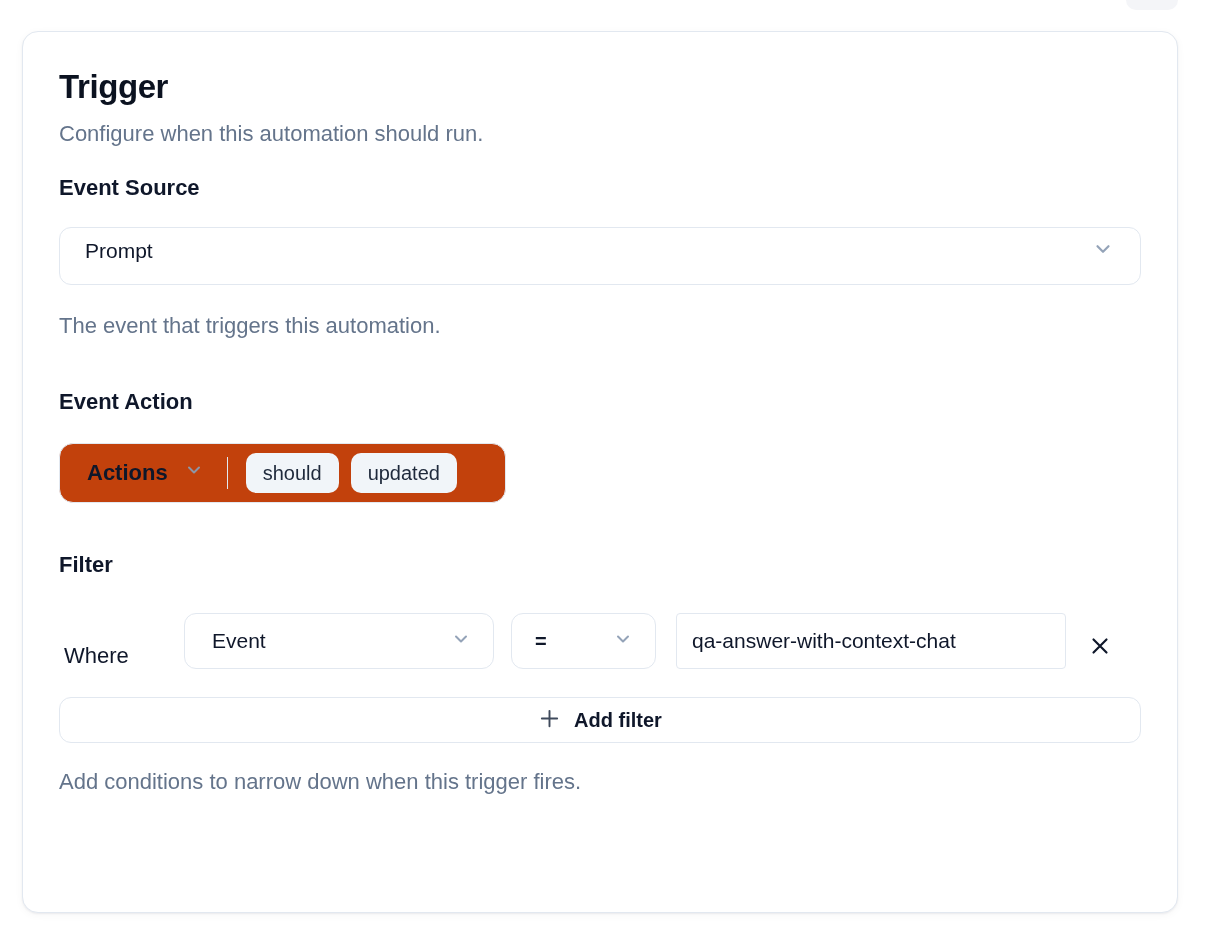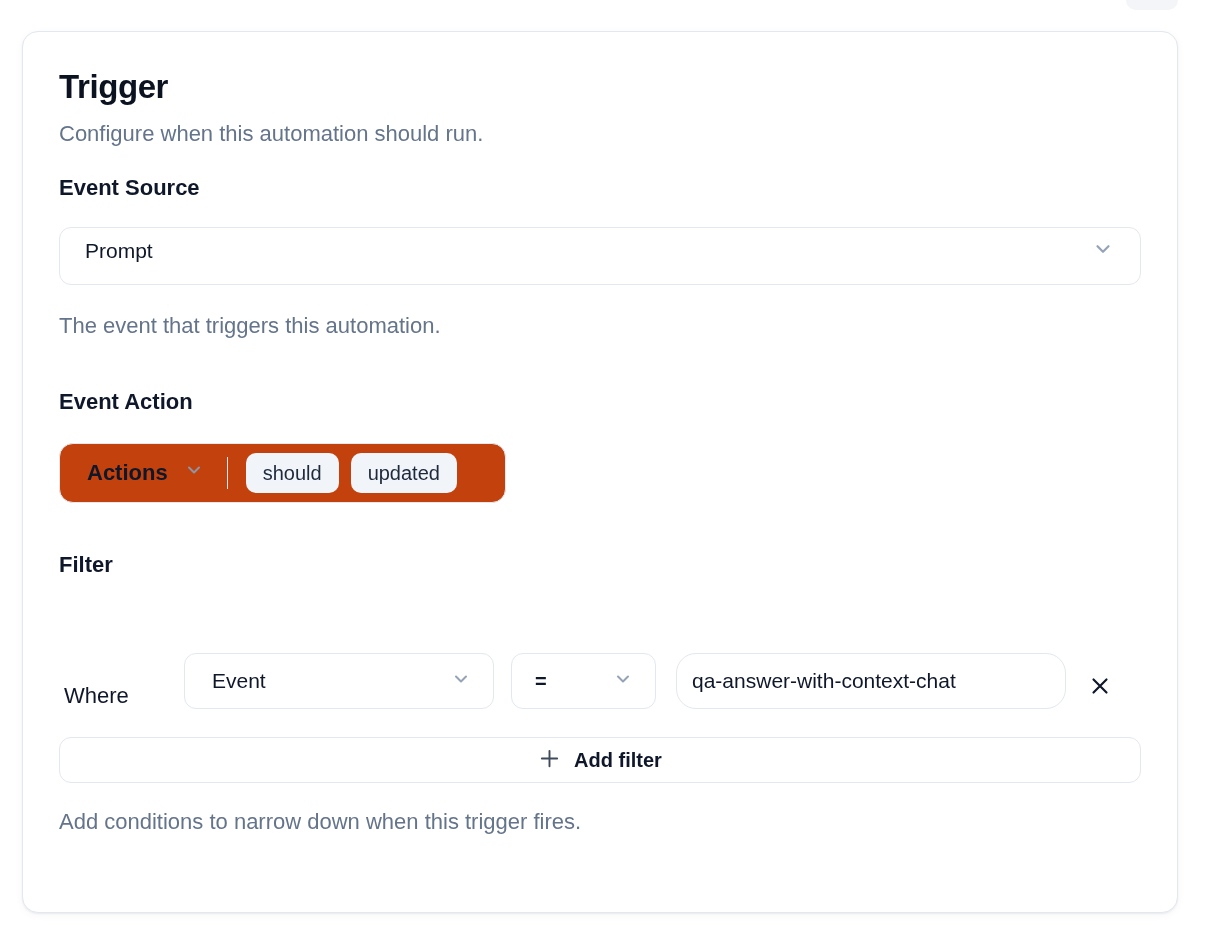--- a/index.html
+++ b/index.html
@@ -98,27 +98,26 @@
   }
   .where-label {
     width: 125px; padding-left: 5px;
     font-size: 22px; color: #0f172a;
   }
   .field-select  { width: 310px; height: 56px; padding: 0 22px 0 27px; margin-right: 17px; }
   .op-select     { width: 145px; height: 56px; padding: 0 22px 0 23px; margin-right: 20px; }
   .op-select .select-value { font-weight: 600; font-size: 20px; }
   .value-input {
     width: 390px; height: 56px;
-    border: 1px solid #e2e8f0; border-radius: 20px;
+    border: 1px solid #e2e8f0; border-radius: 4px;
     padding: 0 14px 0 15px;
     font-family: "Liberation Sans", sans-serif;
     font-size: 21px; color: #0f172a;
     outline: none; background: #fff;
     margin-right: 12px;
-    margin-top: 40px;
   }
   .remove-filter-btn {
     width: 44px; height: 44px;
     display: flex; align-items: center; justify-content: center;
     background: transparent; border: none; cursor: pointer;
     border-radius: 8px;
   }
 
   .add-filter-btn {
     margin-top: 28px;

